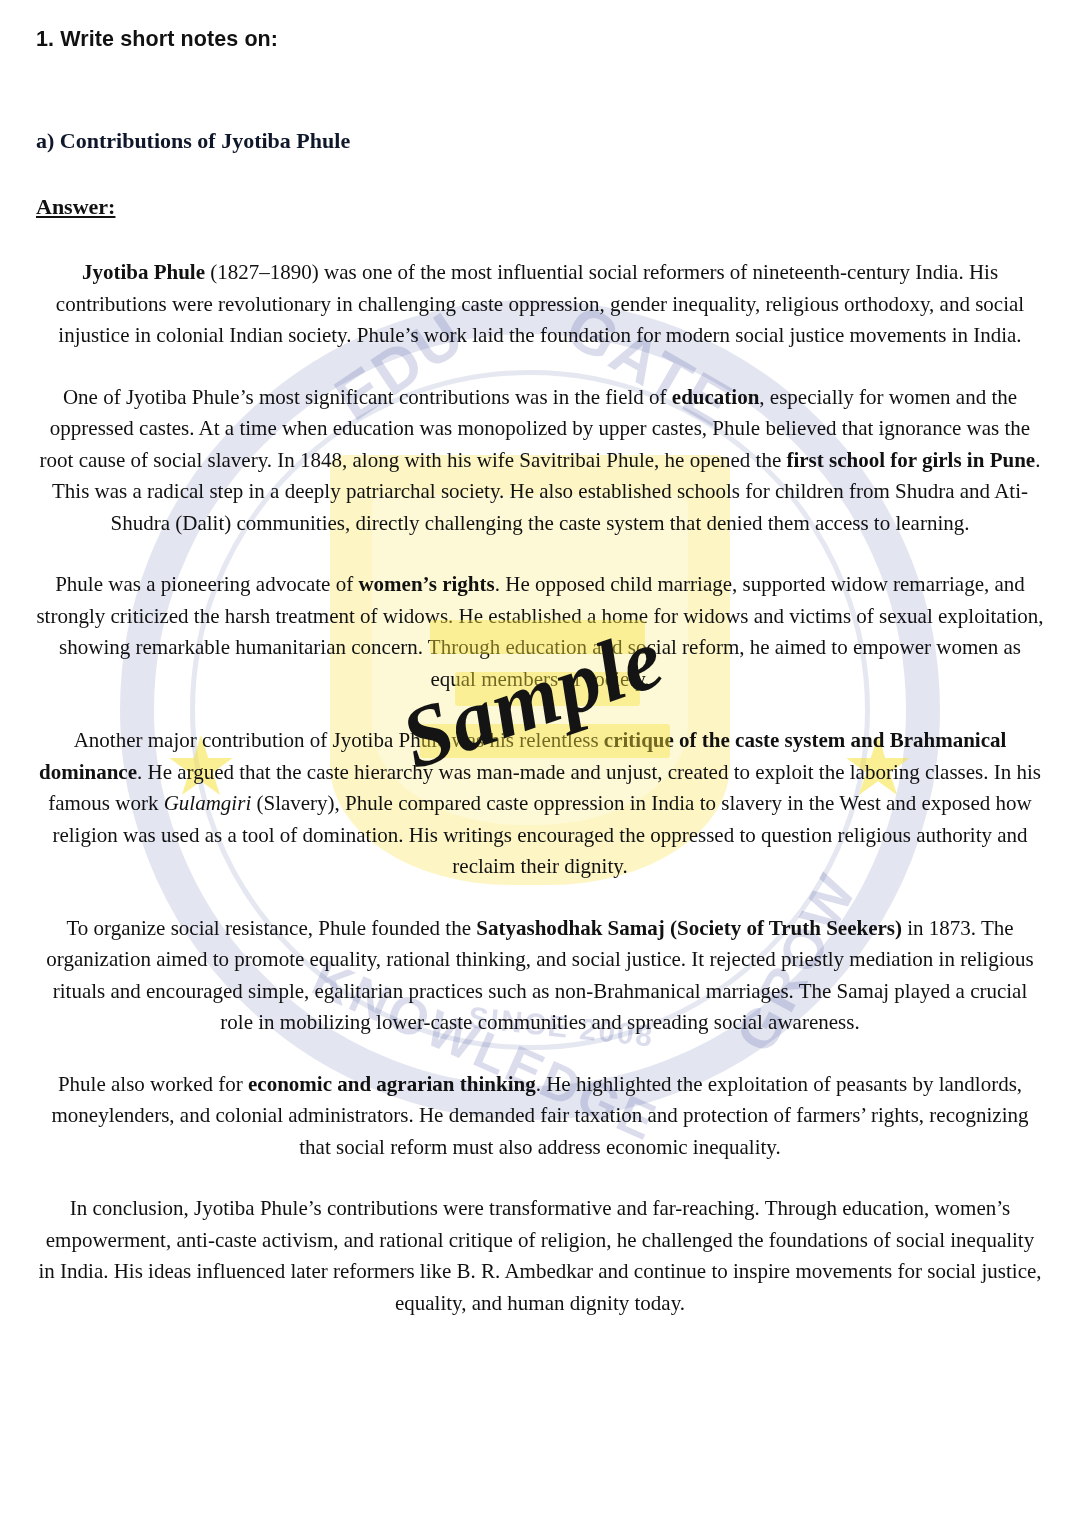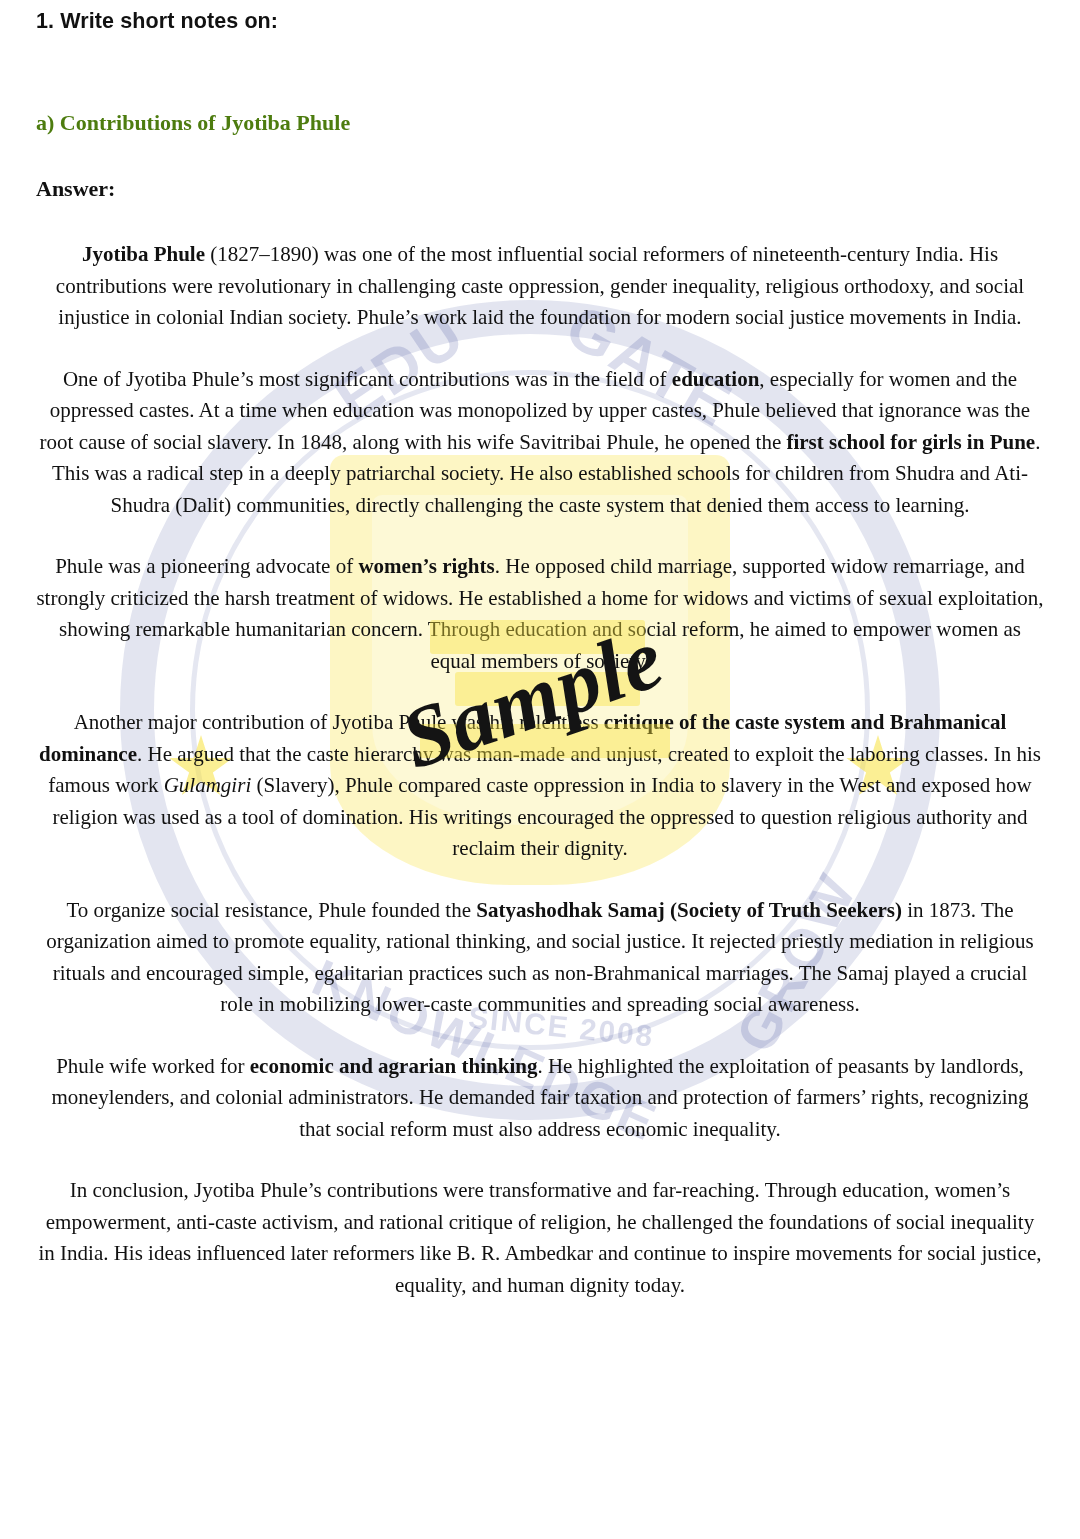--- a/index.html
+++ b/index.html
@@ -131,47 +131,48 @@
     background: rgba(247, 226, 60, 0.42);
     z-index: 2;
     pointer-events: none;
     border-radius: 3px;
   }
 
   
   .content {
     position: relative;
     z-index: 1;
-    padding: 0 36px;
+    padding: 18px 36px;
     box-sizing: border-box;
   }
   .q-title {
     font-family: "Liberation Sans", sans-serif;
     font-weight: bold;
     font-size: 21.5px;
     color: #111;
     margin: 0;
     padding-top: 9px;
     letter-spacing: 0.1px;
   }
   .sub-head {
     font-family: "Liberation Serif", serif;
     font-weight: bold;
     font-size: 22px;
-    color: #4d7c0f;
+    color: #0f172a;
     margin: 0;
     padding-top: 76px;
   }
   .answer-label {
     font-family: "Liberation Serif", serif;
     font-weight: bold;
     font-size: 22px;
     color: #111;
     margin: 0;
     padding-top: 40px;
+    text-decoration: underline;
   }
   p.body {
     font-family: "Liberation Serif", serif;
     font-size: 21px;
     line-height: 31.5px;
     color: #111;
     margin: 0;
     padding-top: 30px;
     text-align: center;
   }
@@ -204,20 +205,20 @@
   <div class="content">
     <h1 class="q-title">1. Write short notes on:</h1>
     <h2 class="sub-head">a) Contributions of Jyotiba Phule</h2>
     <h3 class="answer-label">Answer:</h3>
     <div id="paragraphs">
         <p class="body first"><b>Jyotiba Phule</b><span> (1827–1890) was one of the most influential social reformers of nineteenth-century India. His contributions were revolutionary in challenging caste oppression, gender inequality, religious orthodoxy, and social injustice in colonial Indian society. Phule’s work laid the foundation for modern social justice movements in India.</span></p>
         <p class="body"><span>One of Jyotiba Phule’s most significant contributions was in the field of </span><b>education</b><span>, especially for women and the oppressed castes. At a time when education was monopolized by upper castes, Phule believed that ignorance was the root cause of social slavery. In 1848, along with his wife Savitribai Phule, he opened the </span><b>first school for girls in Pune</b><span>. This was a radical step in a deeply patriarchal society. He also established schools for children from Shudra and Ati-Shudra (Dalit) communities, directly challenging the caste system that denied them access to learning.</span></p>
         <p class="body"><span>Phule was a pioneering advocate of </span><b>women’s rights</b><span>. He opposed child marriage, supported widow remarriage, and strongly criticized the harsh treatment of widows. He established a home for widows and victims of sexual exploitation, showing remarkable humanitarian concern. Through education and social reform, he aimed to empower women as equal members of society.</span></p>
         <p class="body"><span>Another major contribution of Jyotiba Phule was his relentless </span><b>critique of the caste system and Brahmanical dominance</b><span>. He argued that the caste hierarchy was man-made and unjust, created to exploit the laboring classes. In his famous work </span><i>Gulamgiri</i><span> (Slavery), Phule compared caste oppression in India to slavery in the West and exposed how religion was used as a tool of domination. His writings encouraged the oppressed to question religious authority and reclaim their dignity.</span></p>
         <p class="body"><span>To organize social resistance, Phule founded the </span><b>Satyashodhak Samaj (Society of Truth Seekers)</b><span> in 1873. The organization aimed to promote equality, rational thinking, and social justice. It rejected priestly mediation in religious rituals and encouraged simple, egalitarian practices such as non-Brahmanical marriages. The Samaj played a crucial role in mobilizing lower-caste communities and spreading social awareness.</span></p>
-        <p class="body"><span>Phule wife worked for </span><b>economic and agrarian thinking</b><span>. He highlighted the exploitation of peasants by landlords, moneylenders, and colonial administrators. He demanded fair taxation and protection of farmers’ rights, recognizing that social reform must also address economic inequality.</span></p>
+        <p class="body"><span>Phule also worked for </span><b>economic and agrarian thinking</b><span>. He highlighted the exploitation of peasants by landlords, moneylenders, and colonial administrators. He demanded fair taxation and protection of farmers’ rights, recognizing that social reform must also address economic inequality.</span></p>
         <p class="body"><span>In conclusion, Jyotiba Phule’s contributions were transformative and far-reaching. Through education, women’s empowerment, anti-caste activism, and rational critique of religion, he challenged the foundations of social inequality in India. His ideas influenced later reformers like B. R. Ambedkar and continue to inspire movements for social justice, equality, and human dignity today.</span></p>
       </div>
   </div>
 
   <div class="wm-sample">Sample</div>
 
 </div>
 
 </body></html>

